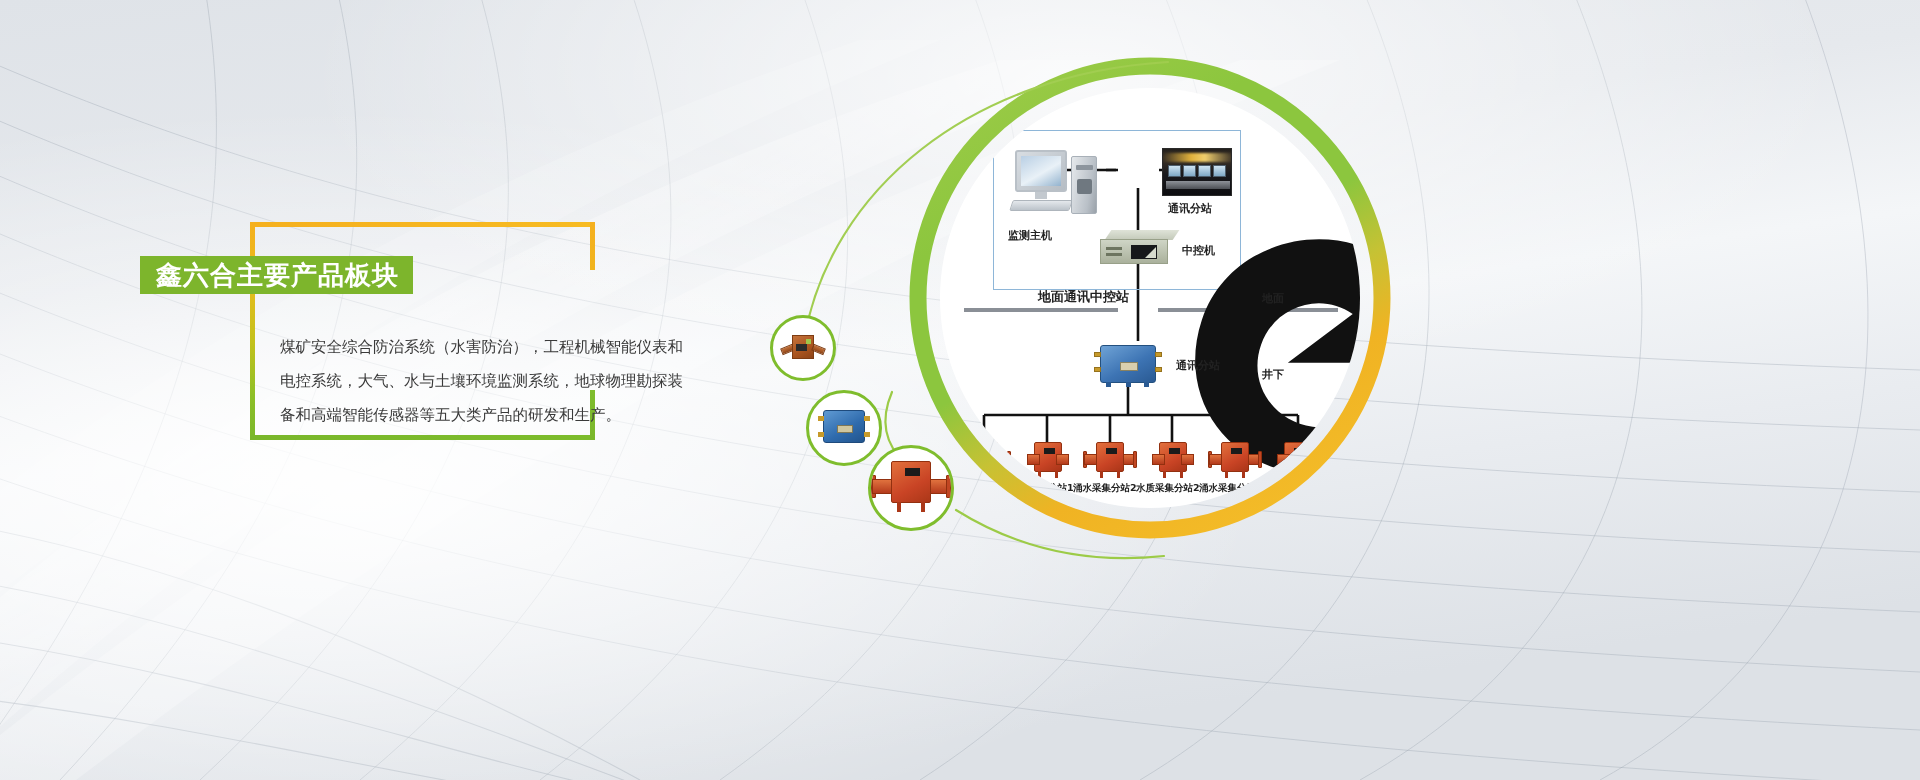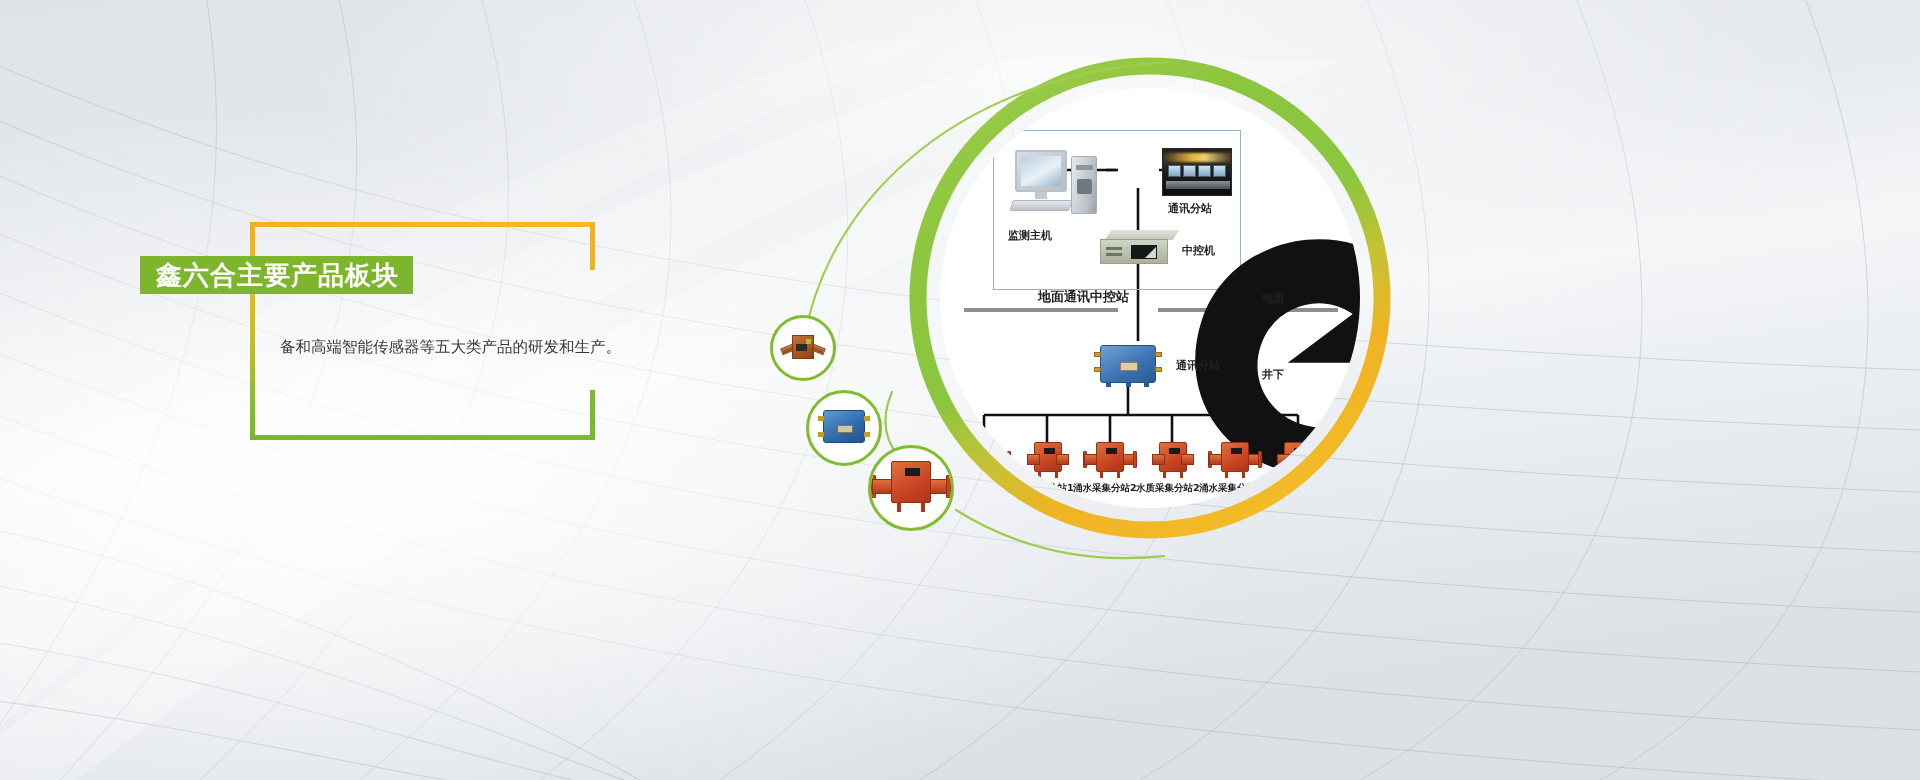--- a/index.html
+++ b/index.html
@@ -367,20 +367,22 @@
   <span class="frame-edge frame-bottom"></span>
   <span class="frame-edge frame-right-top"></span>
   <span class="frame-edge frame-right-bottom"></span>
 </div>
 
 <div id="title-banner">
   <span class="title-text">鑫六合主要产品板块</span>
 </div>
 
 <div id="body-copy">
+  <p>煤矿安全综合防治系统（水害防治），工程机械智能仪表和</p>
+  <p>电控系统，大气、水与土壤环境监测系统，地球物理勘探装</p>
   <p>备和高端智能传感器等五大类产品的研发和生产。</p>
 </div>
 
 <div id="diagram-cluster">
 
   <svg id="ring-svg" viewBox="0 0 1160 700" aria-hidden="true">
     <defs>
       <linearGradient id="ringGrad" x1="0.15" y1="0" x2="0.7" y2="1">
         <stop offset="0%" stop-color="#9ccb47"></stop>
         <stop offset="26%" stop-color="#8cc63e"></stop>

